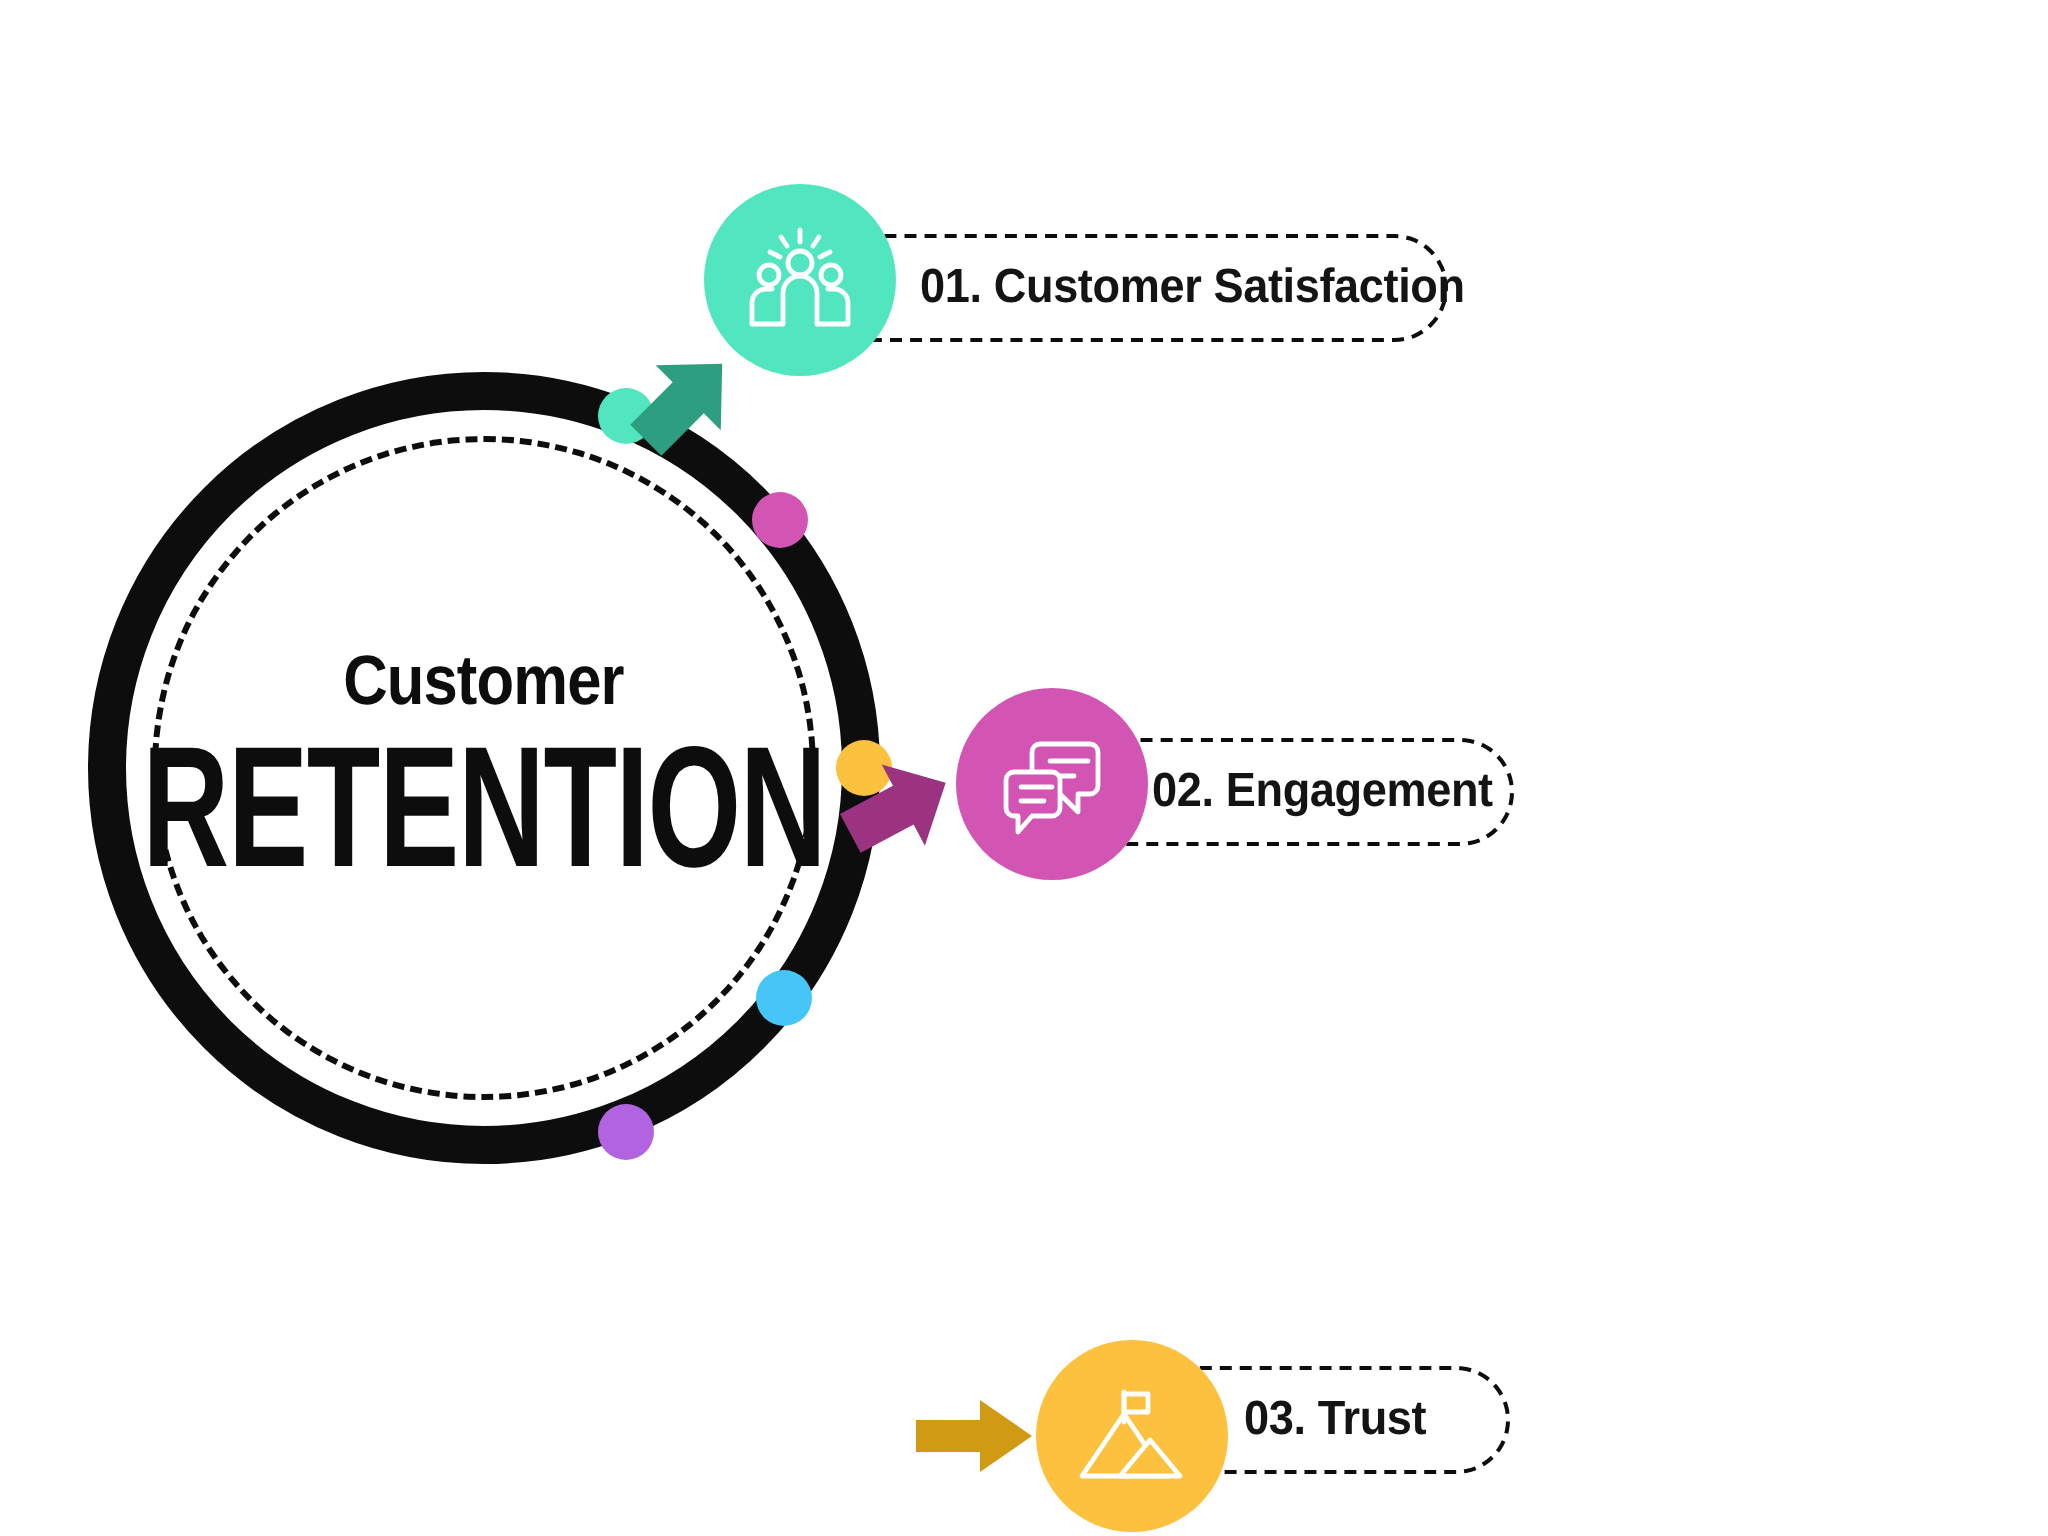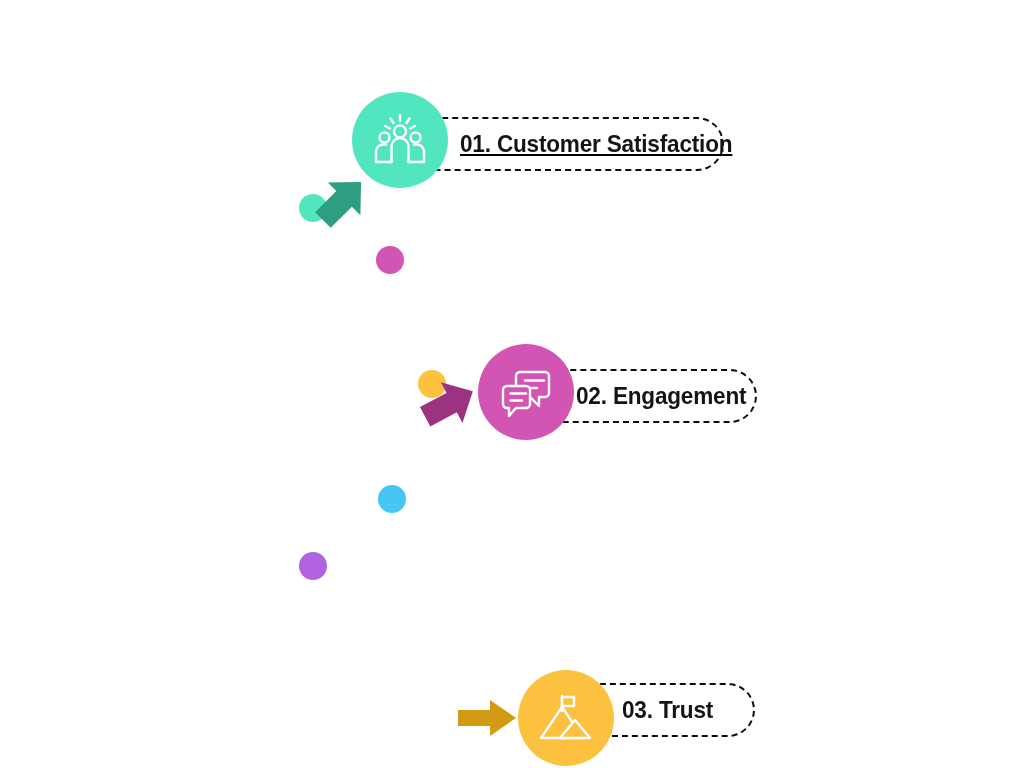--- a/index.html
+++ b/index.html
@@ -72,35 +72,43 @@
     transform-origin:left center;
     letter-spacing:-0.2px;
   }
   .arrow{position:absolute;z-index:2;}
 </style>
 </head>
 <body>
 
 <div id="canvas">
 
+  <div class="ring-wrap">
+    <div class="ring-outer"></div>
+    <div class="ring-dashed"></div>
+    <div class="center-text">
+      <div class="center-sub">Customer</div>
+      <div class="center-main">RETENTION</div>
+    </div>
+  </div>
 
   <div class="ring-dot" style="left:299px;top:194px;background:#52E6C0;"></div>
   <div class="ring-dot" style="left:376px;top:246px;background:#D355B3;"></div>
   <div class="ring-dot" style="left:418px;top:370px;background:#FBC13F;"></div>
   <div class="ring-dot" style="left:378px;top:485px;background:#45C6F7;"></div>
   <div class="ring-dot" style="left:299px;top:552px;background:#B163E0;"></div>
 
   <div class="row" style="top:46px;">
     <svg class="arrow" style="left:311px;top:126px;" width="62" height="58" viewBox="0 0 62 58">
       <g transform="rotate(-45 31 29)">
         <path d="M4 18 H34 V6 L58 29 L34 52 V40 H4 Z" fill="#2E9E80"></path>
       </g>
     </svg>
 
-    <div class="pill" style="left:392px;top:71px;width:332px;text-decoration:underline;">
+    <div class="pill" style="left:392px;top:71px;width:332px;">
       <span class="pill-label" style="margin-left:68px;">01. Customer Satisfaction</span>
     </div>
 
     <div class="circle" style="left:352px;top:46px;background:#52E6C0;">
       <svg width="60" height="60" viewBox="0 0 60 60" fill="none" stroke="#ffffff" stroke-width="2.4" stroke-linecap="round" stroke-linejoin="round">
 
         <line x1="30" y1="5" x2="30" y2="11"></line>
         <line x1="20.5" y1="8.5" x2="23.5" y2="13"></line>
         <line x1="39.5" y1="8.5" x2="36.5" y2="13"></line>
         <line x1="15" y1="16" x2="20" y2="18.5"></line>

